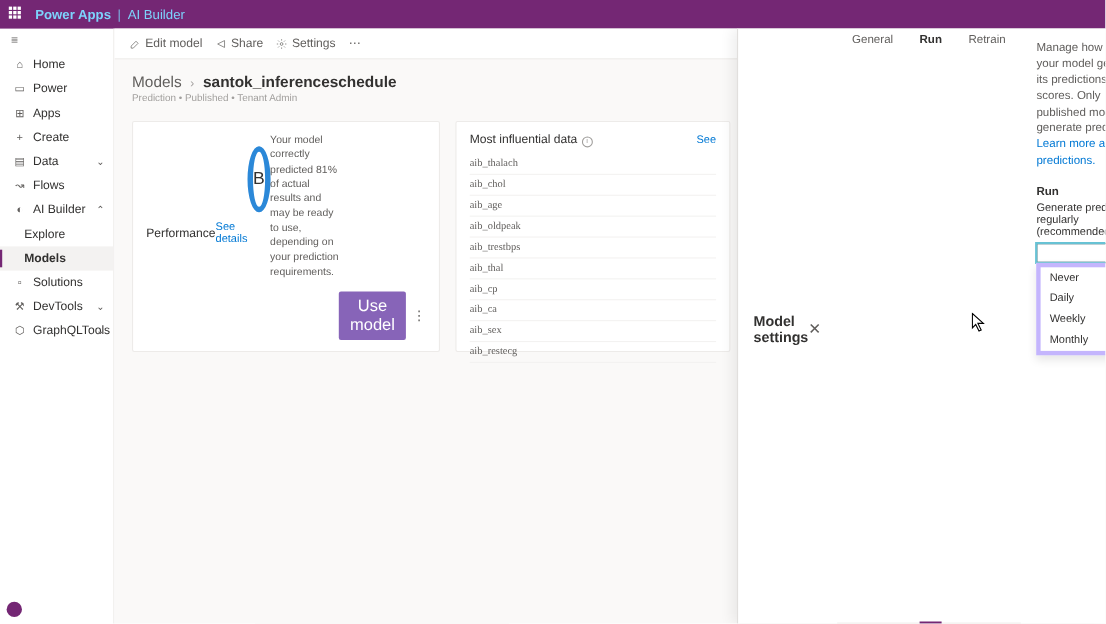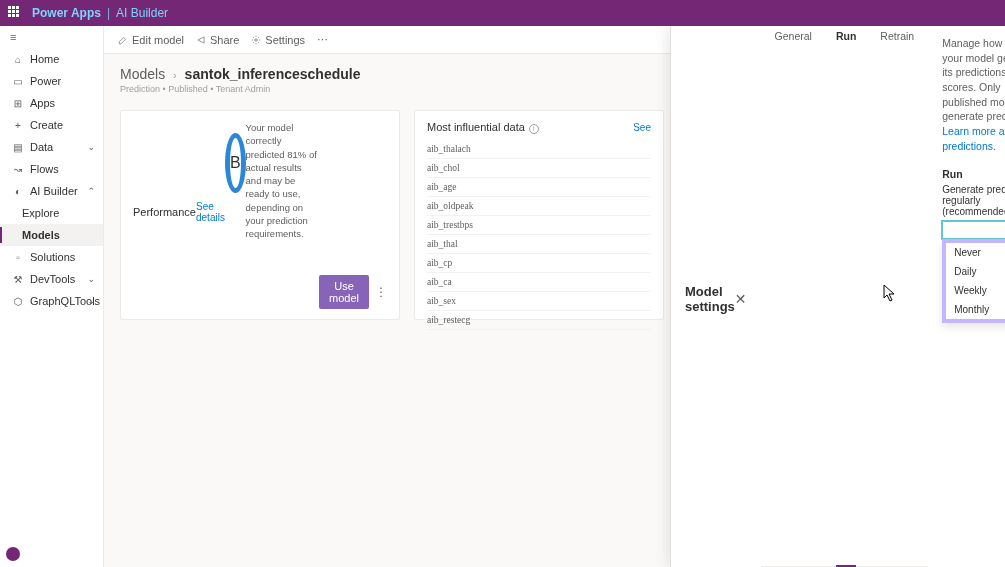--- a/index.html
+++ b/index.html
@@ -40,21 +40,21 @@
 .card { background: #fff; border: 1px solid #edebe9; border-radius: 2px; padding: 10px 12px; }
 .card.perf { width: 280px; height: 210px; display: flex; flex-direction: row; }
 .card.infl { width: 250px; height: 210px; }
 .card-hdr { display: flex; justify-content: space-between; align-items: center; font-size: 11px; margin-bottom: 6px; }
 .card-hdr .title { color: #323130; }
 .card-hdr .link { color: #0078d4; font-size: 10px; cursor: pointer; }
 
 .ring { width: 60px; height: 60px; border-radius: 50%; border: 5px solid #2b88d8; display: flex; align-items: center; justify-content: center; margin: 12px auto 10px; font-size: 16px; color: #323130; }
 .perf-text { font-size: 9.5px; color: #605e5c; line-height: 1.4; }
 .perf-actions { margin-top: auto; display: flex; justify-content: flex-end; align-items: center; gap: 6px; }
-.btn-use { background: #8764b8; color: #fff; border: none; font-size: 11px; padding: 5px 10px; border-radius: 2px; cursor: pointer; }
+.btn-use { background: #8764b8; color: #fff; border: none; font-size: 15px; padding: 5px 10px; border-radius: 2px; cursor: pointer; }
 .kebab { color: #605e5c; font-size: 12px; cursor: pointer; }
 
 .infl-list { list-style: none; }
 .infl-list li { font-size: 9.5px; color: #605e5c; padding: 4px 0; border-bottom: 1px solid #f3f2f1; font-family: Liberation Serif, serif; }
 
 .info-ico { display:inline-flex; width:10px; height:10px; border:1px solid #a19f9d; border-radius:50%; align-items:center; justify-content:center; font-size:7px; color:#a19f9d; margin-left:4px;}
 
 
 .panel { position: absolute; right: 0; top: 0; bottom: 0; width: 335px; background: #fff; border-left: 1px solid #e1dfdd; box-shadow: -4px 0 12px rgba(0,0,0,.08); display: flex; flex-direction: row; }
 .panel-hdr { display: flex; justify-content: space-between; align-items: center; padding: 10px 14px 6px; }

